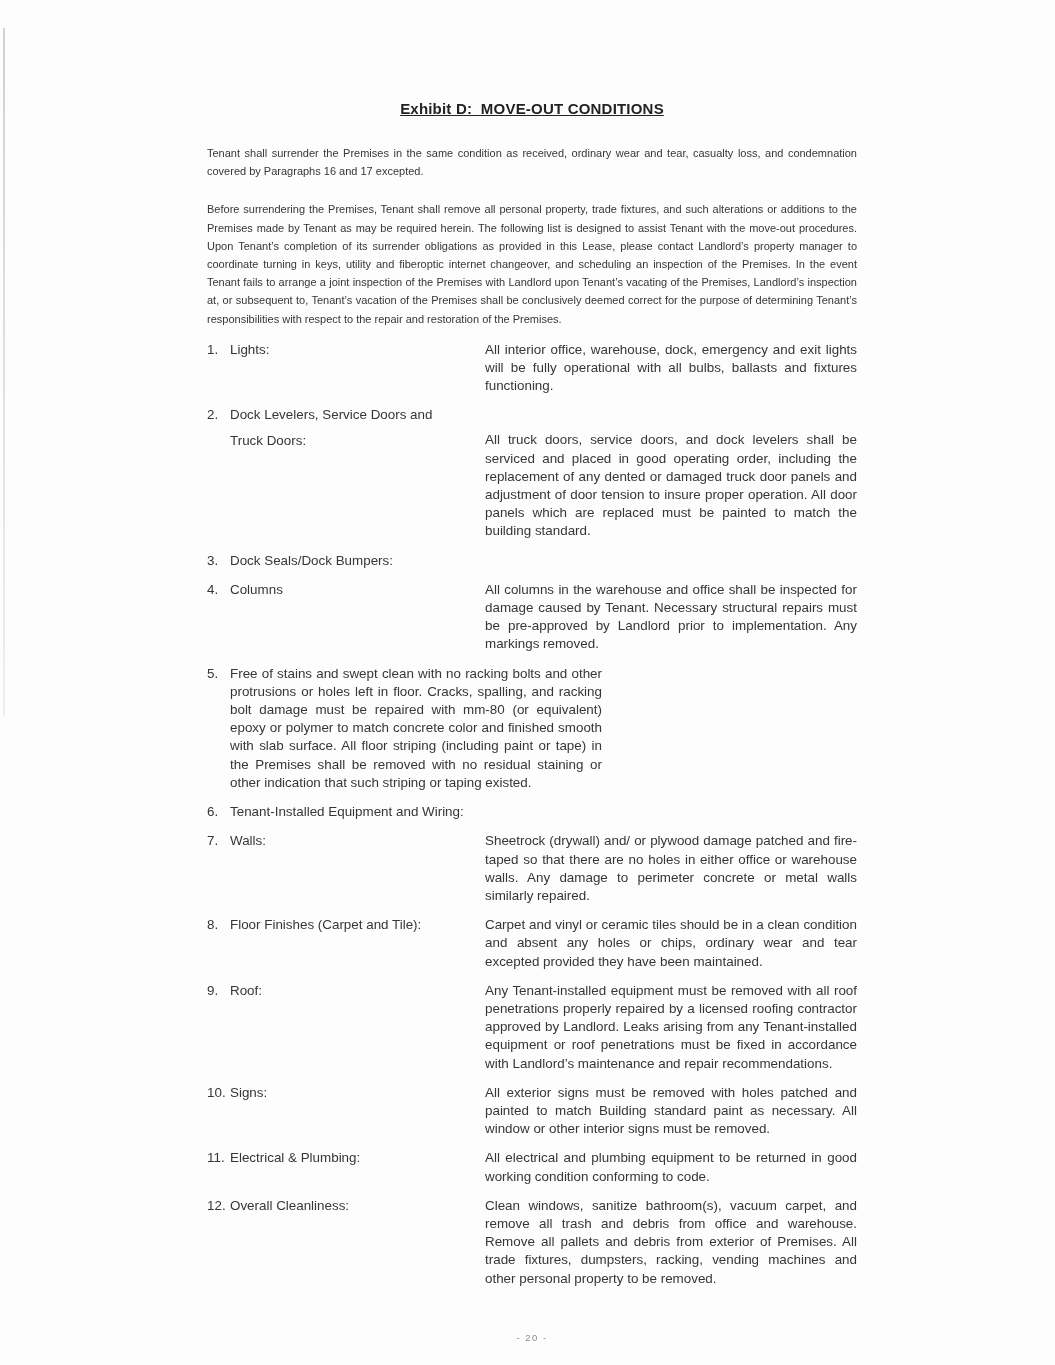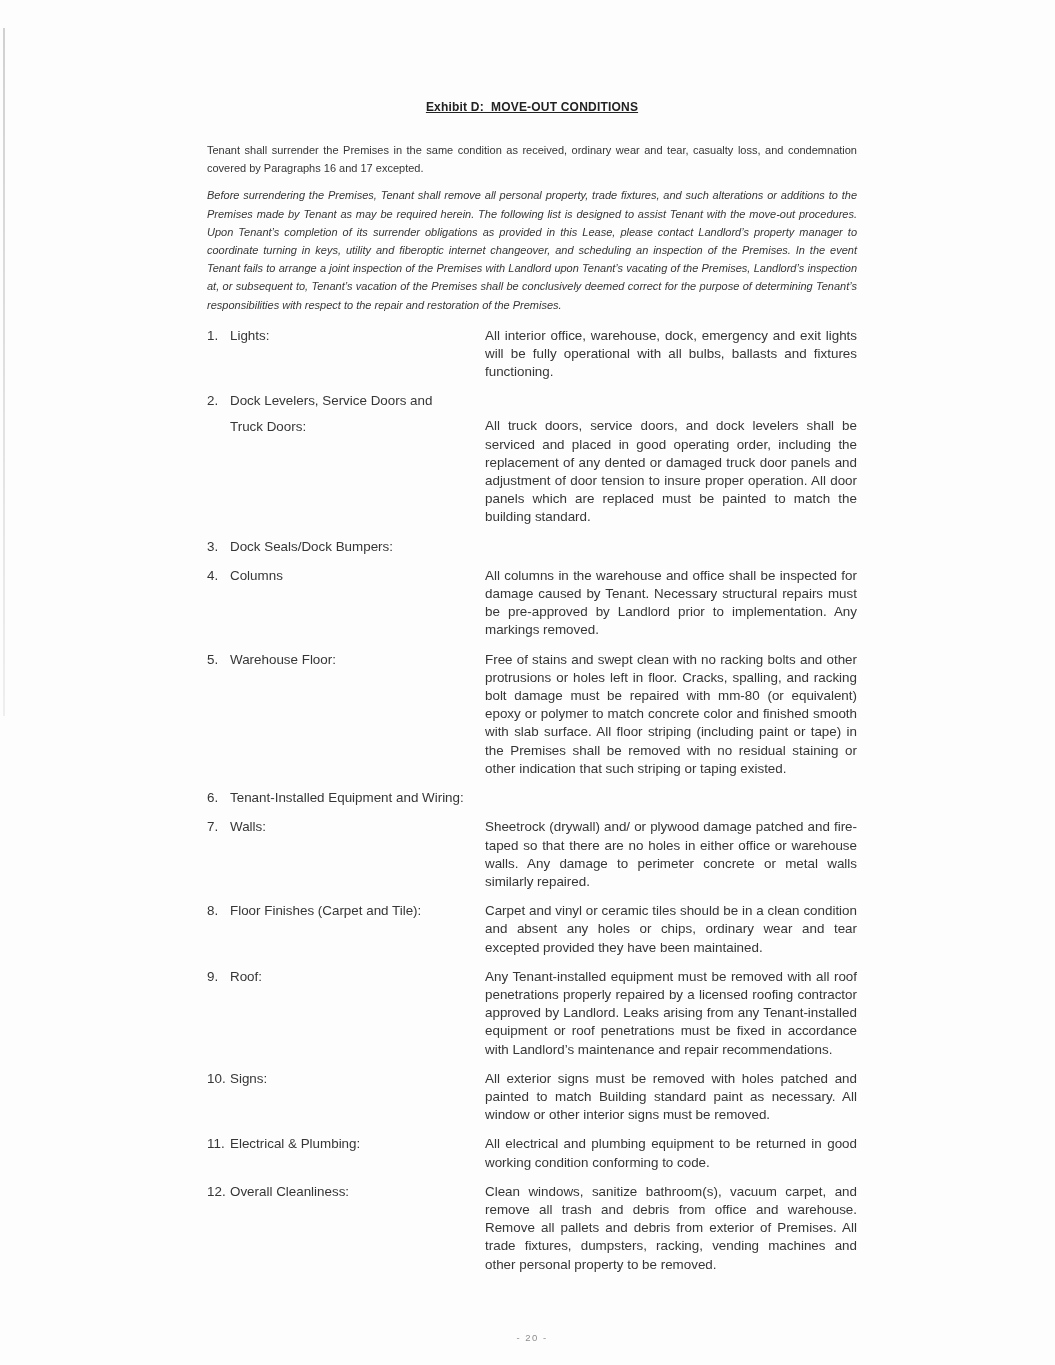--- a/index.html
+++ b/index.html
@@ -17,34 +17,34 @@
     background:linear-gradient(to bottom,#c9c9c9,#dedede 60%,#ececec);
     opacity:.85;
   }
   .content {
     position:absolute; left:207px; top:0;
     width:650px;
   }
   .doc-title {
     margin-top:100px;
     text-align:center;
-    font-size:12px;
+    font-size:15px;
     font-weight:bold;
     color:#222;
     text-decoration:underline;
     white-space:pre-wrap;
     letter-spacing:.2px;
   }
   .para {
     text-align:justify;
     font-size:11px;
     line-height:18.2px;
   }
   .para-1 { margin-top:27px; }
-  .para-2 { margin-top:9px;font-style:italic; }
+  .para-2 { margin-top:20px; }
   .item-list { margin-top:13px; }
   .row {
     display:flex;
     margin-top:11px;
     font-size:13.4px;
     line-height:18.2px;
   }
   .num { width:23px; flex:none; }
   .lbl { width:255px; flex:none; padding-right:12px; box-sizing:border-box; }
   .lbl2 { margin-top:7px; }
@@ -94,21 +94,20 @@
       </div>
 
       <div class="row">
         <div class="num">4.</div>
         <div class="lbl">Columns</div>
         <div class="dsc">All columns in the warehouse and office shall be inspected for damage caused by Tenant. Necessary structural repairs must be pre-approved by Landlord prior to implementation. Any markings removed.</div>
       </div>
 
       <div class="row">
         <div class="num">5.</div>
-        <div class="lbl">Warehouse Floor:</div>
         <div class="dsc">Free of stains and swept clean with no racking bolts and other protrusions or holes left in floor. Cracks, spalling, and racking bolt damage must be repaired with mm-80 (or equivalent) epoxy or polymer to match concrete color and finished smooth with slab surface. All floor striping (including paint or tape) in the Premises shall be removed with no residual staining or other indication that such striping or taping existed.</div>
       </div>
 
       <div class="row">
         <div class="num">6.</div>
         <div class="lbl">Tenant-Installed Equipment and Wiring:</div>
       </div>
 
       <div class="row">
         <div class="num">7.</div>

